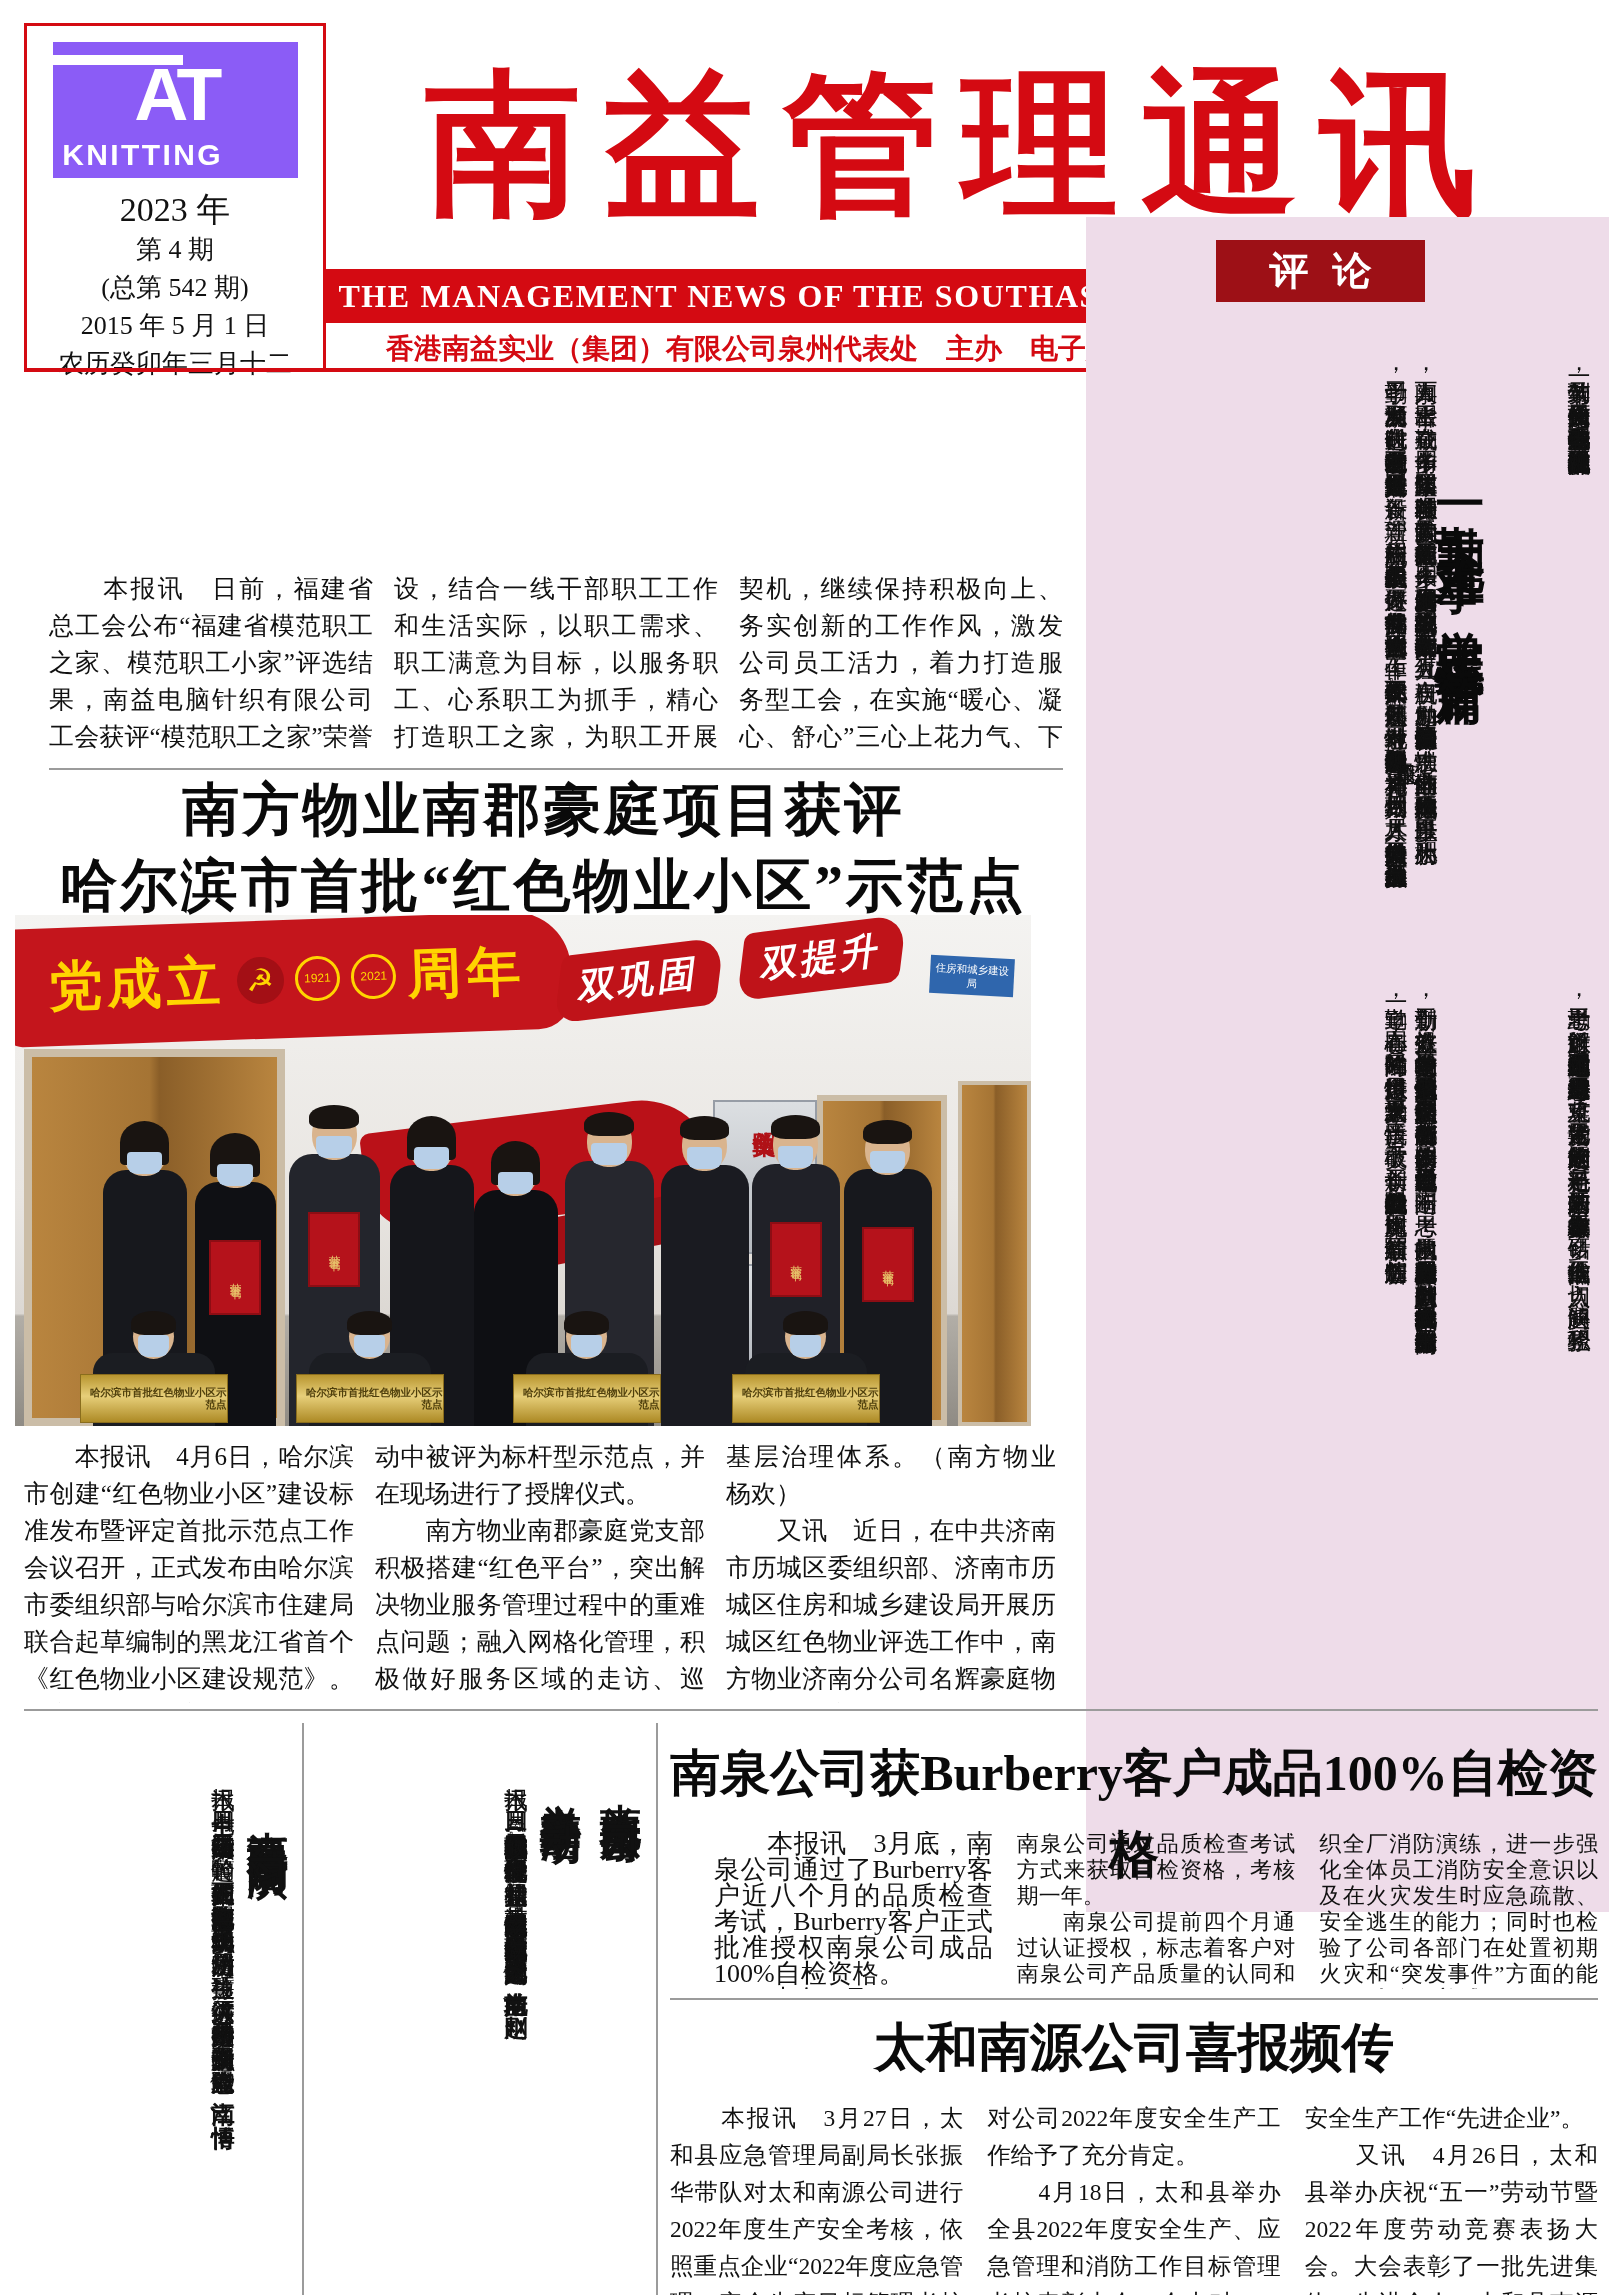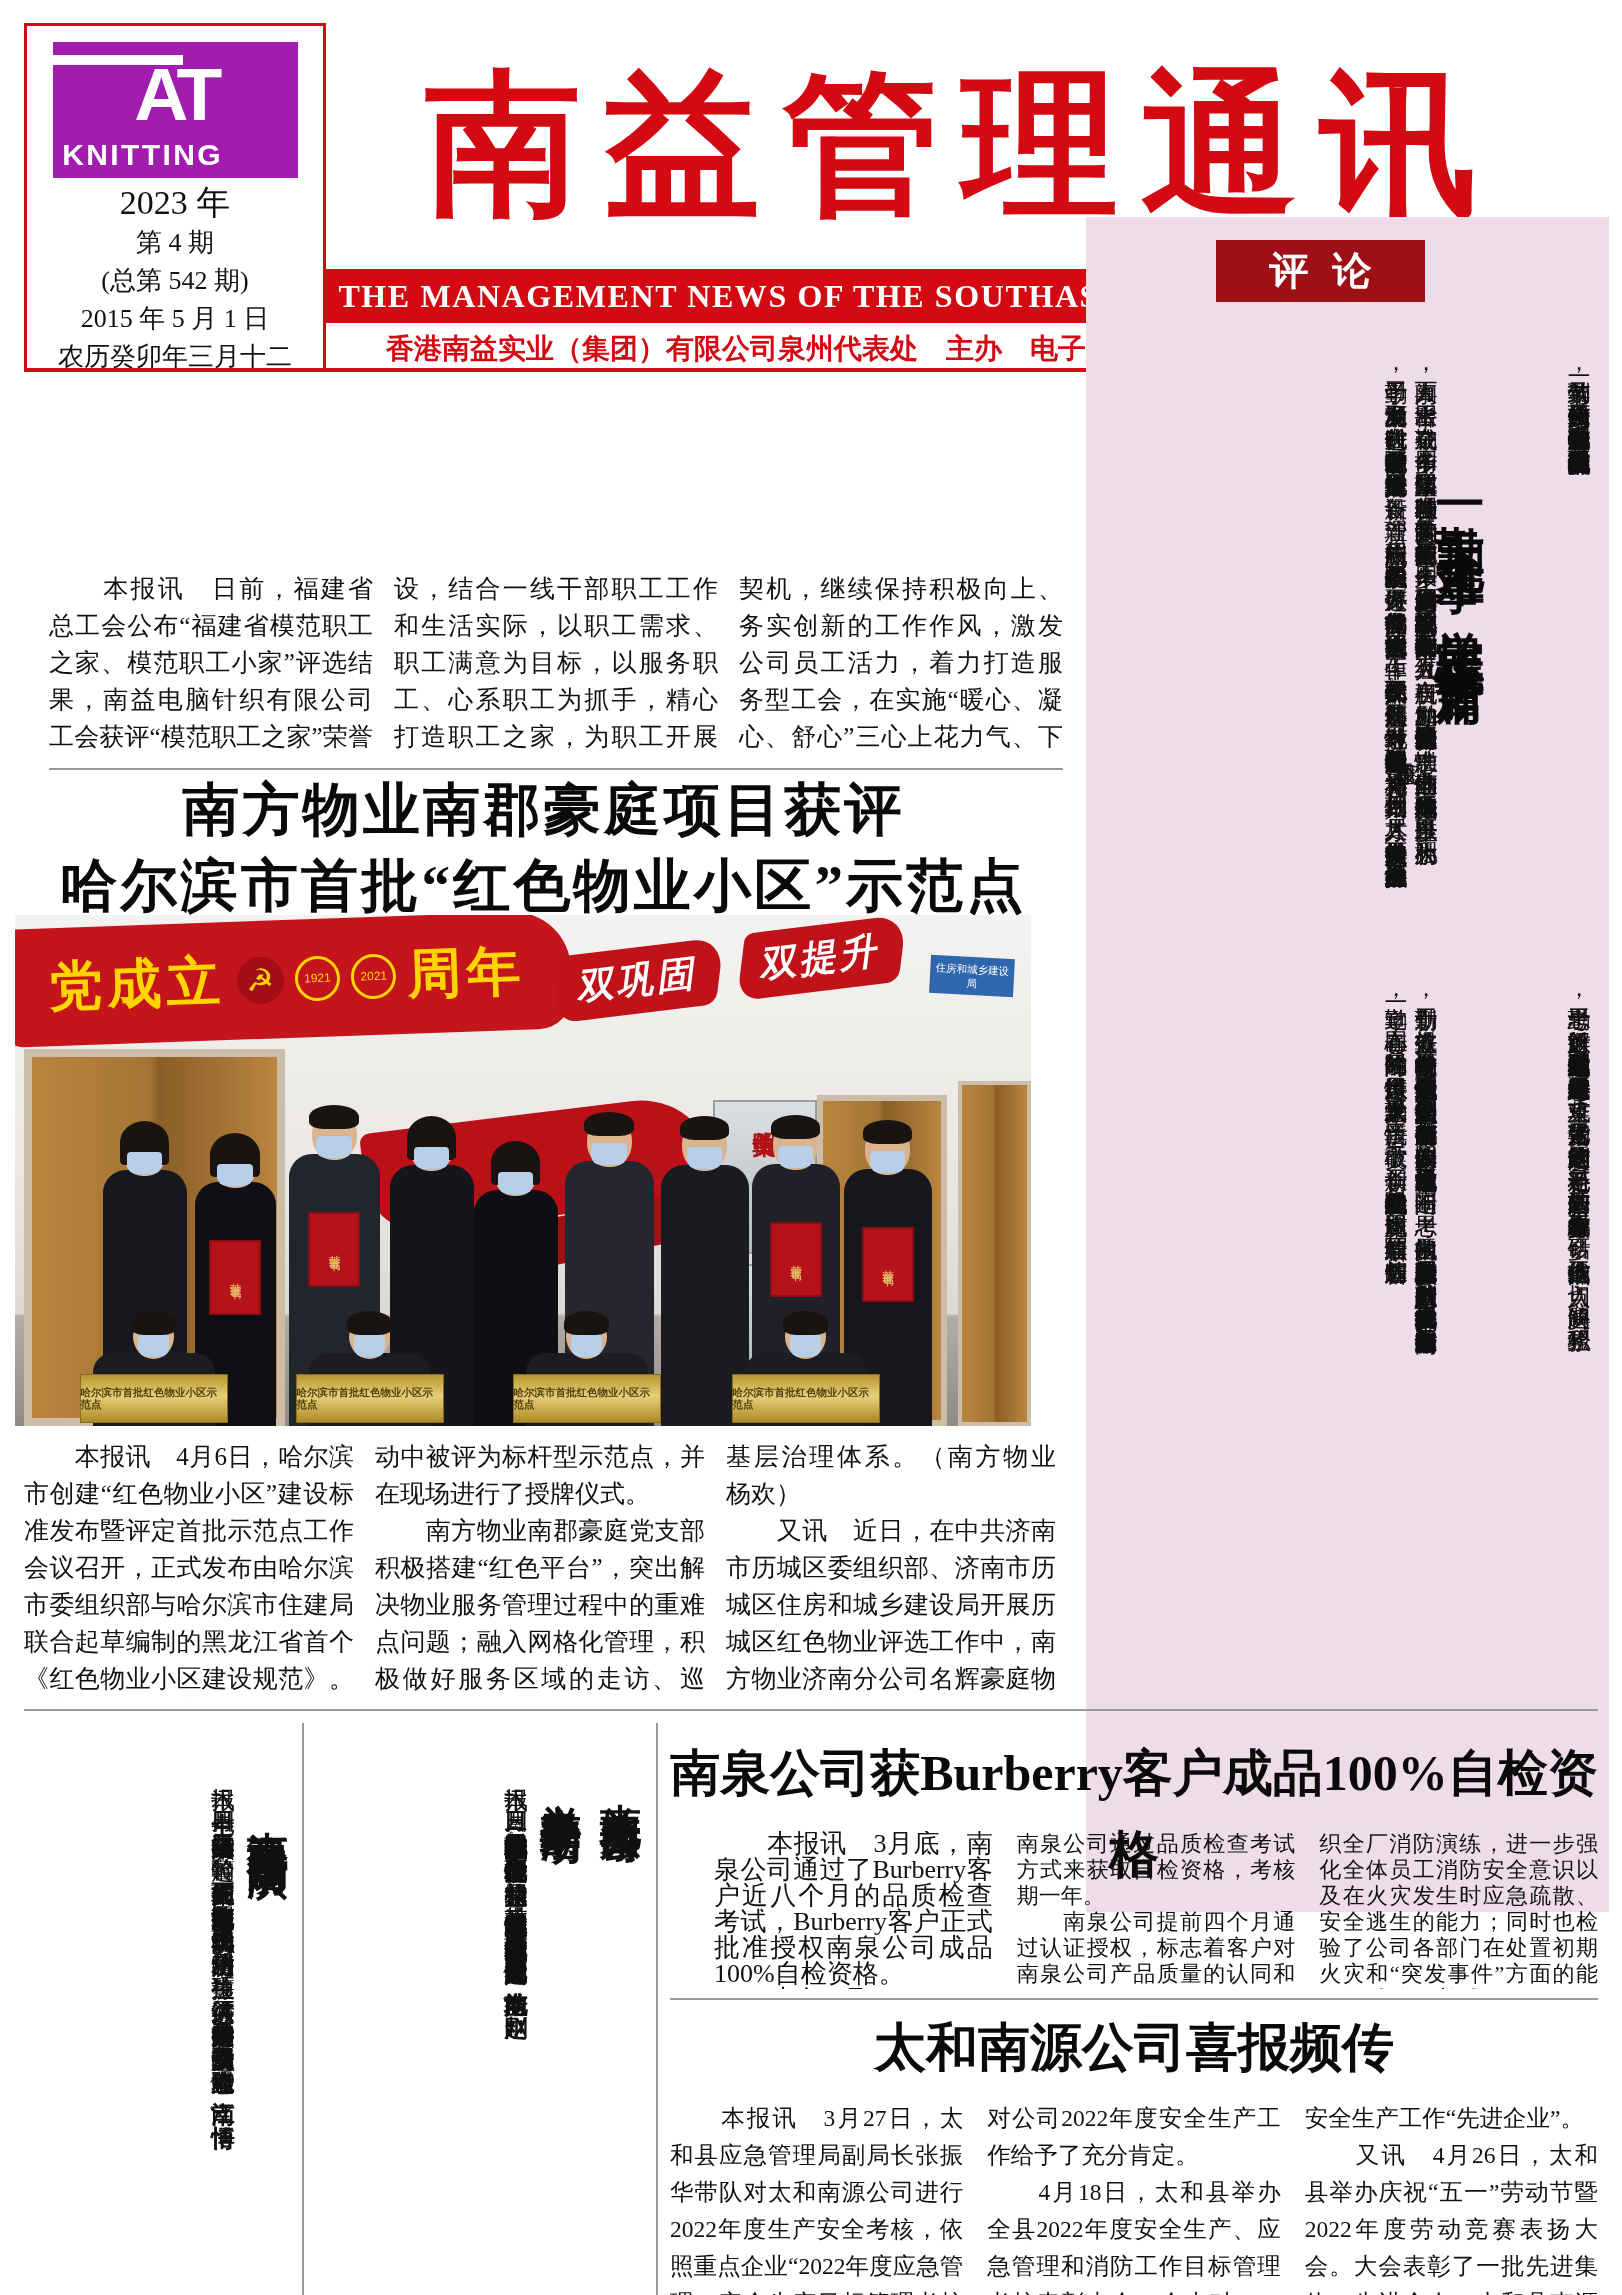--- a/index.html
+++ b/index.html
@@ -6,21 +6,21 @@
   html,body { background:#888; }
   .page {
     position:relative; width:1623px; height:2295px; margin:0 auto;
     background:#ffffff; overflow:hidden;
     font-family:"Liberation Serif", serif; color:#111;
   }
   .abs { position:absolute; }
 
   
   .mast-box { left:24px; top:23px; width:302px; height:349px; border:3.2px solid #d40a12; background:#fff; }
-  .logo { position:relative; width:245px; height:136px; margin:16px auto 4px auto; background:#a21caf; color:#fff; overflow:hidden; font-family:"Liberation Sans", sans-serif; }
+  .logo { position:relative; width:245px; height:136px; margin:16px auto 11px auto; background:#8b5cf6; color:#fff; overflow:hidden; font-family:"Liberation Sans", sans-serif; }
   .logo-bar { position:absolute; left:0; top:13px; width:130px; height:9.7px; background:#fff; }
   .logo-at { position:absolute; left:0; right:0; top:14.6px; text-align:center; font-size:75px; line-height:75px; font-weight:bold; letter-spacing:-6.5px; }
   .logo-knit { position:absolute; left:9.7px; bottom:6.5px; font-size:30px; font-weight:bold; letter-spacing:2.4px; }
   .issue { text-align:center; }
   .issue div { font-size:26px; line-height:38px; }
   .issue div:first-child { font-size:34px; line-height:42px; }
 
   .mast-title { left:326px; top:24px; width:1272px; height:243px; text-align:center;
     color:#d40a12; font-weight:bold; font-size:156px; line-height:243px; letter-spacing:23px; }
   .band-en { left:326px; top:269px; width:1272px; height:54px; background:#d40a12; color:#fff;
@@ -83,21 +83,21 @@
   .p-torso { margin-top:-6.5px; width:100%; background:#17181d; border-radius:23px 23px 0 0; }
   .p-folder { position:absolute; left:50%; transform:translateX(-50%); top:104px; width:52px; height:75px;
     background:#b5121b; border:2.4px solid #8d0d14; display:flex; align-items:center; justify-content:center; }
   .p-folder span { writing-mode:vertical-rl; font-size:11.4px; color:#e8c36a; letter-spacing:1.6px; }
   .kneel { position:absolute; z-index:4; }
   .k-head { position:relative; width:41px; height:45px; margin:0 auto; background:#d9b48e; border-radius:50%; }
   .k-shoulder { width:122px; height:73px; margin-top:-6.5px; background:#1b1d22; border-radius:19.5px 19.5px 0 0; }
   .gold-plaque { position:absolute; top:60px; left:-13px; width:148px; height:49px;
     background:linear-gradient(#b8952f,#e7cf7a 45%,#ad8a25); border:1.6px solid #8a6d1d;
     display:flex; align-items:center; justify-content:center; z-index:5; }
-  .gold-plaque span { font-size:10.5px; color:#4f3f0c; font-weight:bold; text-align:left; line-height:12px; }
+  .gold-plaque span { font-size:10.5px; color:#4f3f0c; font-weight:bold; text-align:right; line-height:12px; }
 
   
   .v-art { position:absolute; writing-mode:vertical-rl; overflow:hidden; }
   .v-head { font-size:41px; font-weight:bold; line-height:60px; letter-spacing:3.2px; }
   .v-body { font-size:23.5px; line-height:30px; text-align:justify; }
 </style>
 </head>
 <body>
 
 <div class="page">

